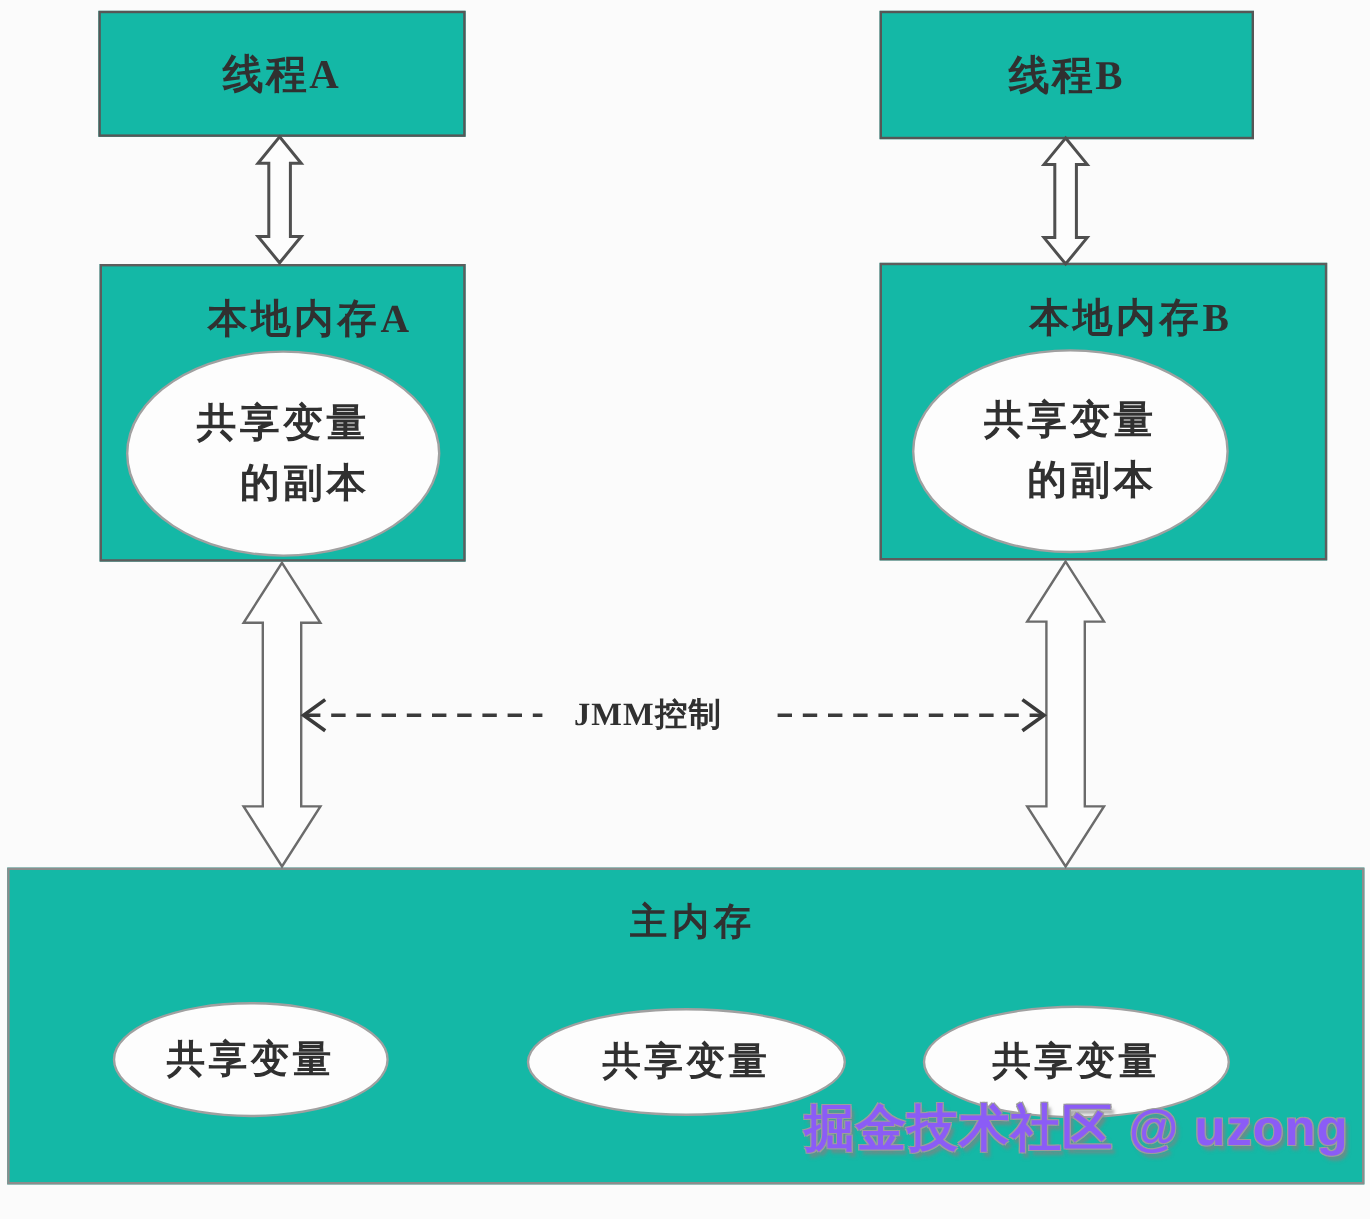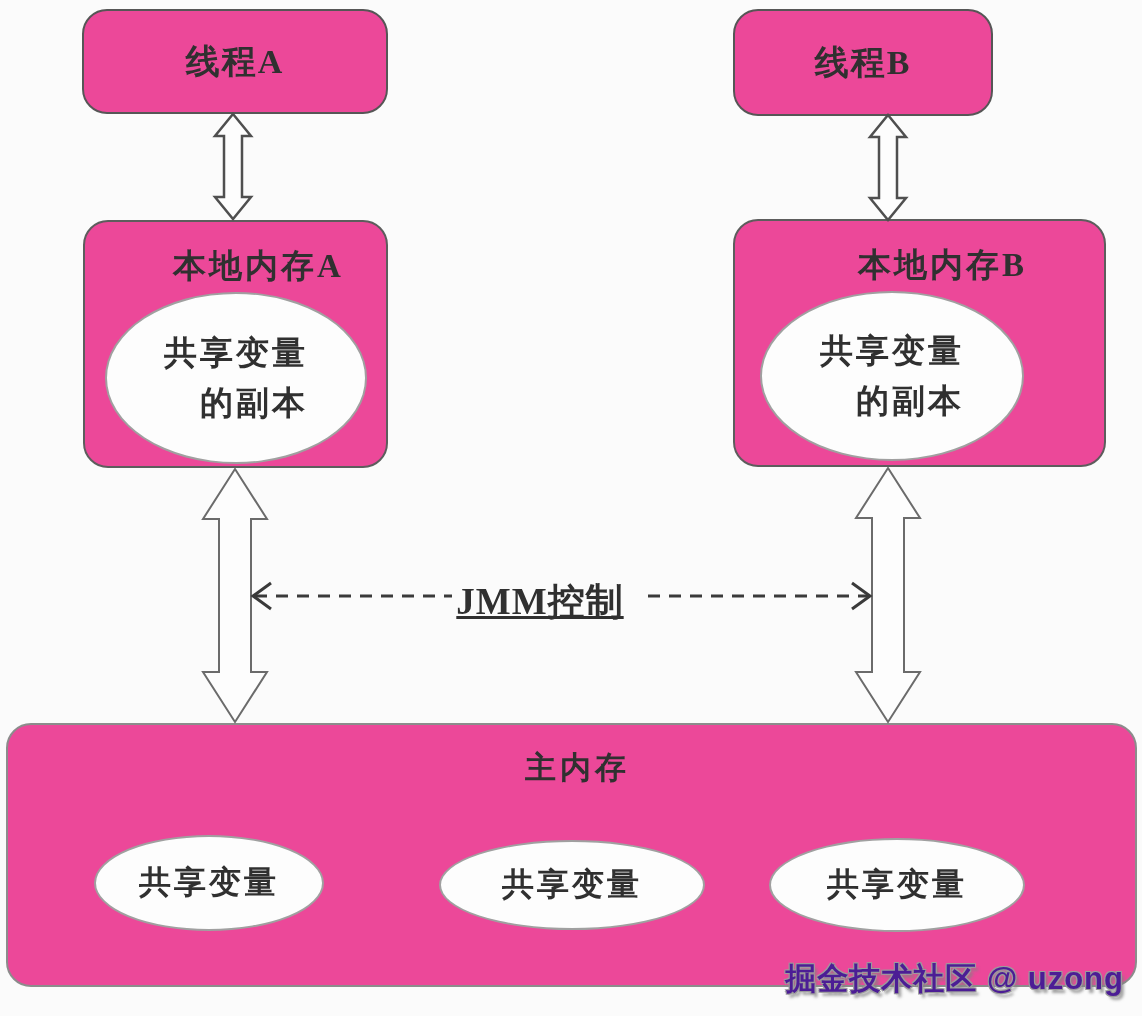--- a/index.html
+++ b/index.html
@@ -11,23 +11,22 @@
     position: relative;
     width: 1142px;
     height: 1016px;
     background: #fbfbfb;
     font-family: "Liberation Serif", "DejaVu Serif", serif;
     color: #303030;
     overflow: hidden;
   }
   .box {
     position: absolute;
-    background: #ec4899;
+    background: #14b8a6;
     box-sizing: border-box;
-    border-radius: 25px;
   }
   .thread-box {
     border: 2px solid #565656;
     display: flex;
     align-items: center;
     justify-content: center;
     font-size: 34px;
     font-weight: bold;
     letter-spacing: 2px;
   }
@@ -82,52 +81,51 @@
     width: 1142px;
     height: 1016px;
     pointer-events: none;
   }
   .jmm-label {
     position: absolute;
     left: 452px;
     top: 577px;
     width: 176px;
     text-align: center;
-    font-size: 37px;
+    font-size: 27px;
     font-weight: bold;
     letter-spacing: 1px;
-    text-decoration: underline;
   }
   .watermark {
     position: absolute;
-    top: 958px;
+    top: 912px;
     right: 18px;
     font-family: "Liberation Sans", sans-serif;
-    font-size: 31px;
+    font-size: 42px;
     font-weight: bold;
     letter-spacing: 1px;
-    color: #4c1d95;
+    color: #8b5cf6;
     text-shadow:
       -1px -1px 0 #9c9c9c,
        1px -1px 0 #9c9c9c,
       -1px  1px 0 #9c9c9c,
        1px  1px 0 #9c9c9c,
        3px  4px 3px rgba(130,130,130,0.75);
   }
 </style>
 </head>
 <body>
 
 <div class="canvas">
 
   <div class="box thread-box" style="left:82px; top:9px; width:306px; height:105px;">
     <span>线程A</span>
   </div>
 
-  <div class="box thread-box" style="left:733px; top:9px; width:260px; height:107px;">
+  <div class="box thread-box" style="left:733px; top:9px; width:312px; height:107px;">
     <span>线程B</span>
   </div>
 
   <div class="box local-box" style="left:83px; top:220px; width:305px; height:248px;">
     <div class="local-title">本地内存A</div>
     <div class="ellipse local-ellipse" style="left:20px; top:70px; width:262px; height:172px;">
       <div>
         <div>共享变量</div>
         <div>的副本</div>
       </div>

